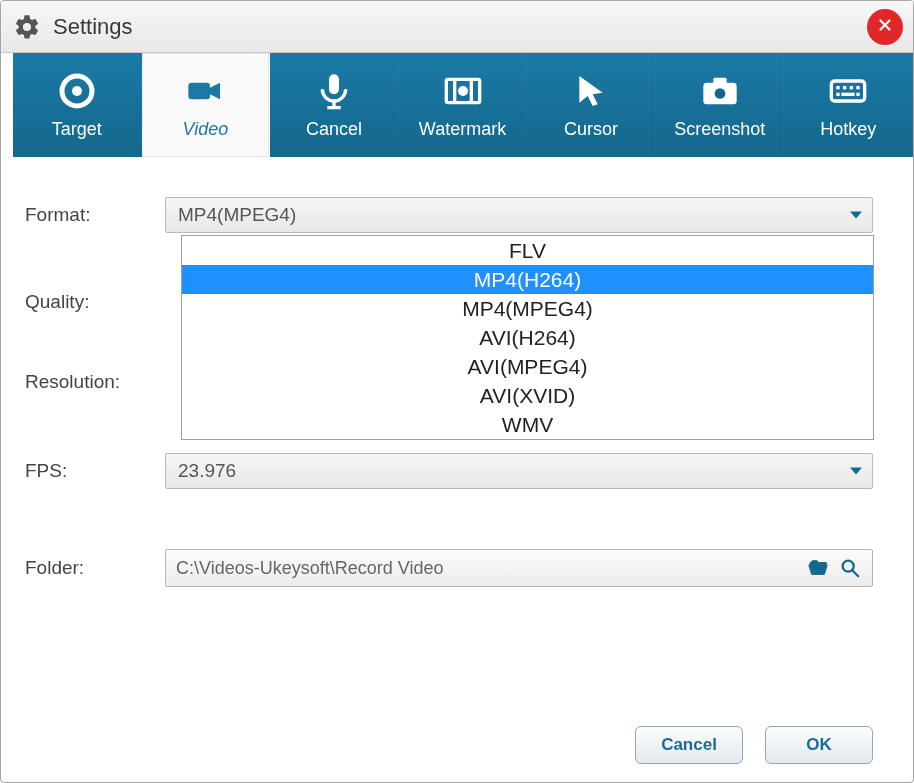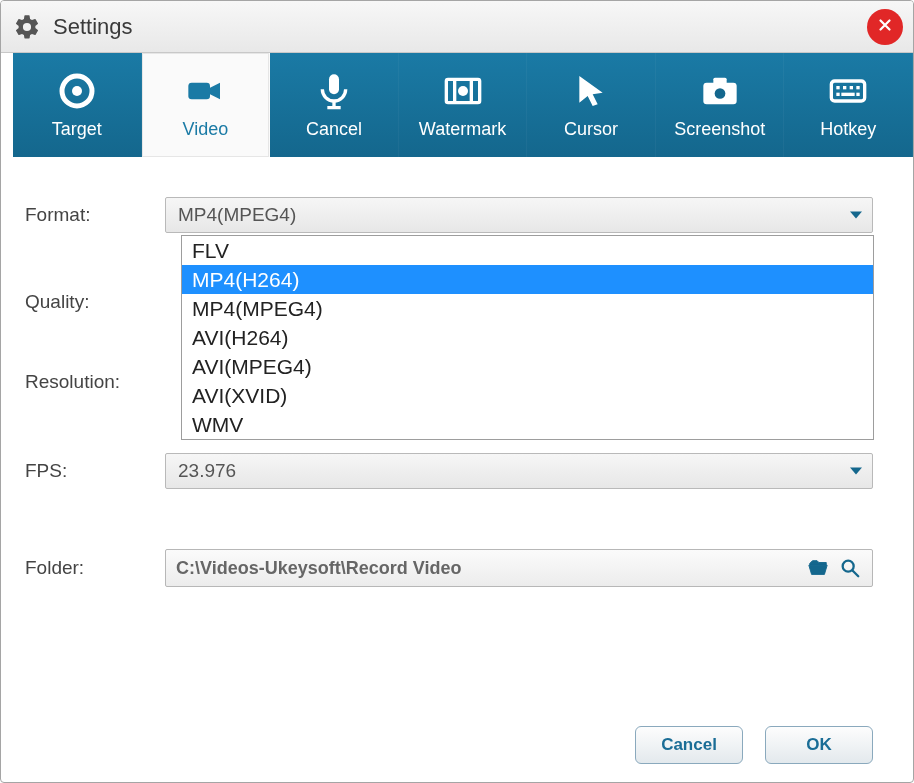--- a/index.html
+++ b/index.html
@@ -72,20 +72,21 @@
     font-size: 18px;
     cursor: pointer;
     border-right: 1px solid rgba(255,255,255,0.04);
     white-space: nowrap;
   }
   .tab.active {
     background: #fafafa;
     color: #1a7aa5;
     border-top: 0;
     box-shadow: 0 0 0 1px rgba(0,0,0,0.08) inset;
+    font-style: italic;
   }
   .tab .ticon { width: 44px; height: 40px; }
   .tab .ticon svg { width: 100%; height: 100%; fill: currentColor; }
 
   
   .content {
     flex: 1;
     padding: 40px 40px 10px 24px;
     position: relative;
     color: #444;
@@ -130,33 +131,34 @@
     background: linear-gradient(#fbfbfb, #ececec);
     border: 1px solid #b7b7b7;
     border-radius: 2px;
     display: flex;
     align-items: center;
     padding: 0 10px;
     font-size: 18px;
     color: #666;
     gap: 8px;
   }
-  .folder-field .path { flex: 1; overflow: hidden; text-overflow: ellipsis; white-space: nowrap; font-weight: bold;}
+  .folder-field .path { flex: 1; overflow: hidden; text-overflow: ellipsis; white-space: nowrap;}
   .folder-field .ficon { width: 24px; height: 24px; color: #14678d; display:flex; align-items:center; justify-content:center;}
   .folder-field .ficon svg { width: 22px; height: 22px; fill: currentColor; stroke: currentColor; }
 
   
   .dropdown-list {
     position: absolute;
     left: 180px;
     top: 78px;
     width: 693px;
     background: #fff;
     border: 1px solid #9d9d9d;
     z-index: 10;
+    text-align: center;
   }
   .dropdown-list .opt {
     font-size: 21px;
     color: #222;
     padding: 1px 10px;
     line-height: 27px;
     cursor: pointer;
   }
   .dropdown-list .opt.highlight {
     background: #1e90ff;

